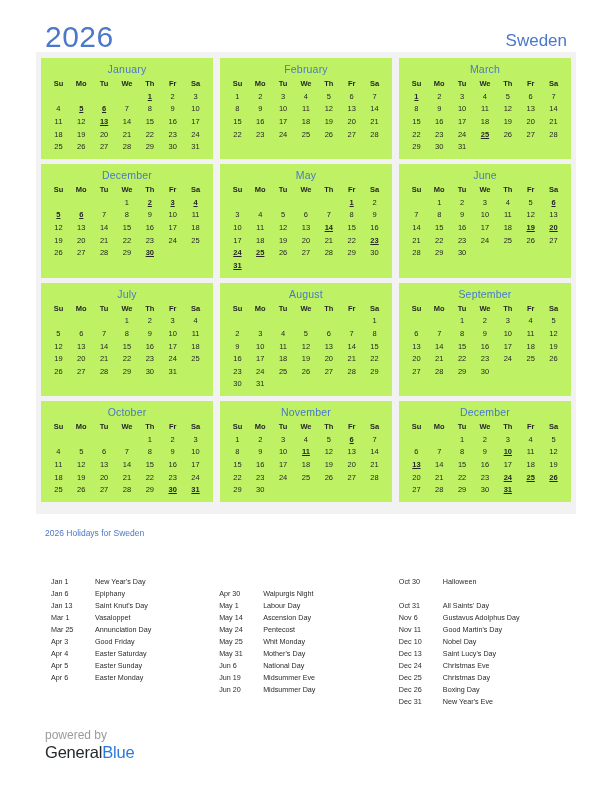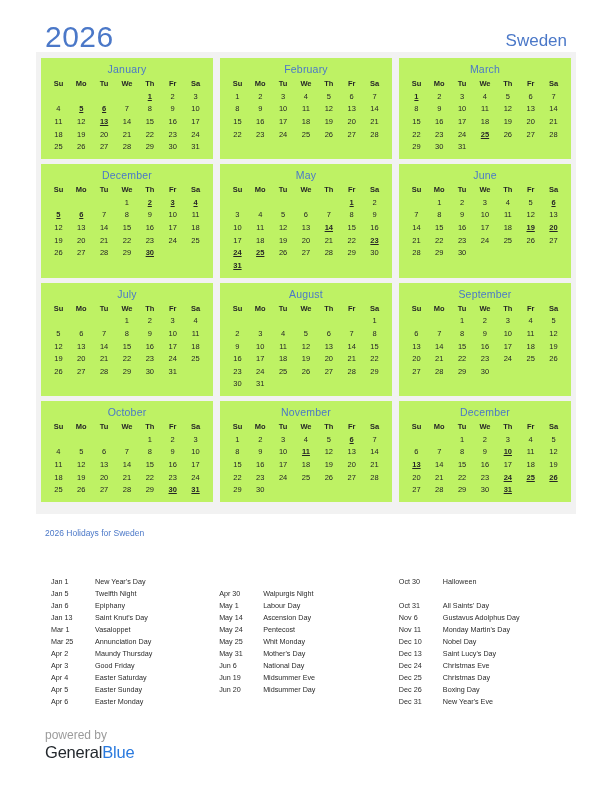--- a/index.html
+++ b/index.html
@@ -926,42 +926,34 @@
 
   <div class="holidays">
     <div class="holidays-title">2026 Holidays for Sweden</div>
     <div class="holiday-cols" id="holiday-cols">
         <div class="holiday-col">
           <div class="hol-item">
             <span class="hol-date">Jan 1</span>
             <span class="hol-name">New Year's Day</span>
           </div>
           <div class="hol-item">
-            <span class="hol-date">Jan 5</span>
-            <span class="hol-name">Twelfth Night</span>
-          </div>
-          <div class="hol-item">
             <span class="hol-date">Jan 6</span>
             <span class="hol-name">Epiphany</span>
           </div>
           <div class="hol-item">
             <span class="hol-date">Jan 13</span>
             <span class="hol-name">Saint Knut's Day</span>
           </div>
           <div class="hol-item">
             <span class="hol-date">Mar 1</span>
             <span class="hol-name">Vasaloppet</span>
           </div>
           <div class="hol-item">
             <span class="hol-date">Mar 25</span>
             <span class="hol-name">Annunciation Day</span>
-          </div>
-          <div class="hol-item">
-            <span class="hol-date">Apr 2</span>
-            <span class="hol-name">Maundy Thursday</span>
           </div>
           <div class="hol-item">
             <span class="hol-date">Apr 3</span>
             <span class="hol-name">Good Friday</span>
           </div>
           <div class="hol-item">
             <span class="hol-date">Apr 4</span>
             <span class="hol-name">Easter Saturday</span>
           </div>
           <div class="hol-item">
@@ -1027,21 +1019,21 @@
           <div class="hol-item">
             <span class="hol-date">Oct 31</span>
             <span class="hol-name">All Saints' Day</span>
           </div>
           <div class="hol-item">
             <span class="hol-date">Nov 6</span>
             <span class="hol-name">Gustavus Adolphus Day</span>
           </div>
           <div class="hol-item">
             <span class="hol-date">Nov 11</span>
-            <span class="hol-name">Monday Martin's Day</span>
+            <span class="hol-name">Good Martin's Day</span>
           </div>
           <div class="hol-item">
             <span class="hol-date">Dec 10</span>
             <span class="hol-name">Nobel Day</span>
           </div>
           <div class="hol-item">
             <span class="hol-date">Dec 13</span>
             <span class="hol-name">Saint Lucy's Day</span>
           </div>
           <div class="hol-item">

